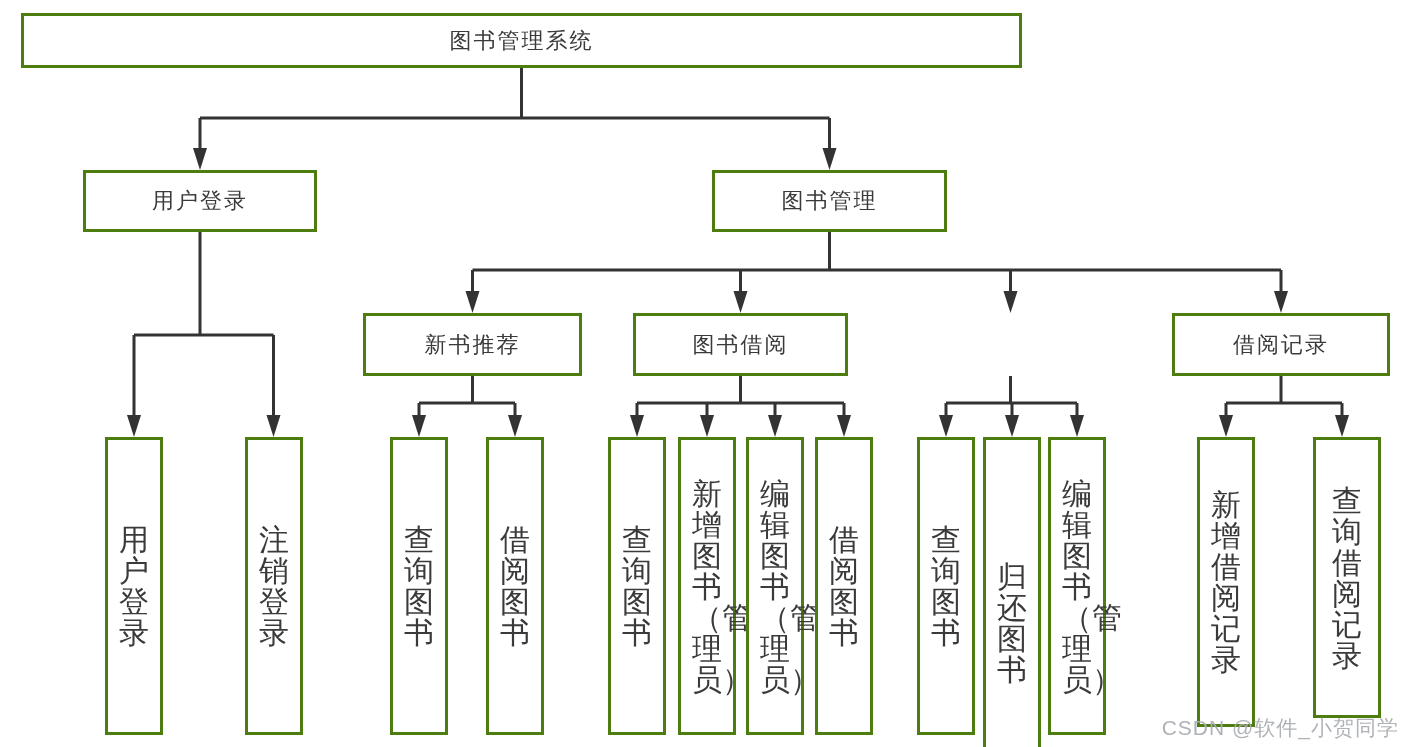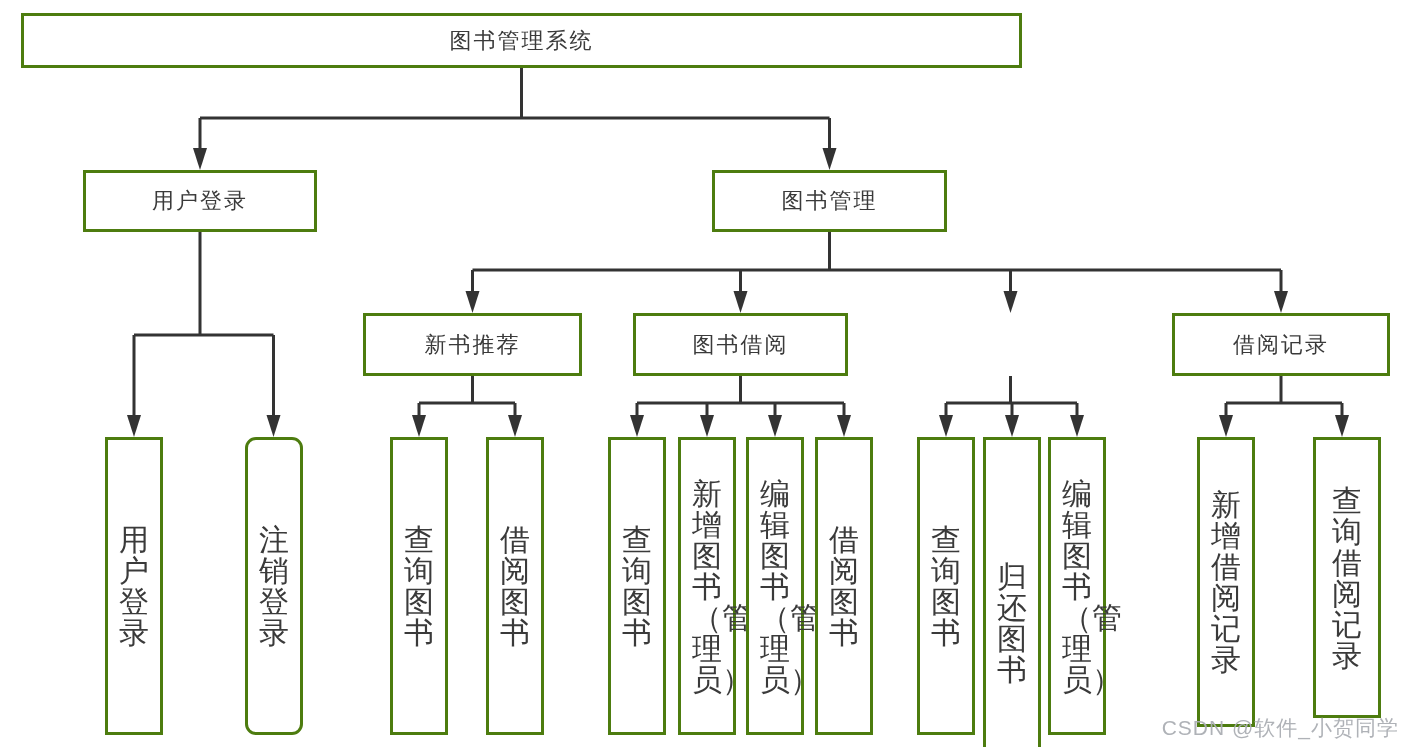--- a/index.html
+++ b/index.html
@@ -120,21 +120,21 @@
   <div class="node h" style="left:633px; top:313px; width:215px; height:63px;">
     <span class="lbl">图书借阅</span>
   </div>
   <div class="node h" style="left:1172px; top:313px; width:218px; height:63px;">
     <span class="lbl">借阅记录</span>
   </div>
 
   <div class="node v" style="left:105px; top:437px; width:58px; height:298px;">
     <span class="lbl">用户登录</span>
   </div>
-  <div class="node v" style="left:245px; top:437px; width:58px; height:298px;border-radius:11px;">
+  <div class="node v" style="left:245px; top:437px; width:58px; height:298px;">
     <span class="lbl">注销登录</span>
   </div>
 
   <div class="node v" style="left:390px; top:437px; width:58px; height:298px;">
     <span class="lbl">查询图书</span>
   </div>
   <div class="node v" style="left:486px; top:437px; width:58px; height:298px;">
     <span class="lbl">借阅图书</span>
   </div>
 

